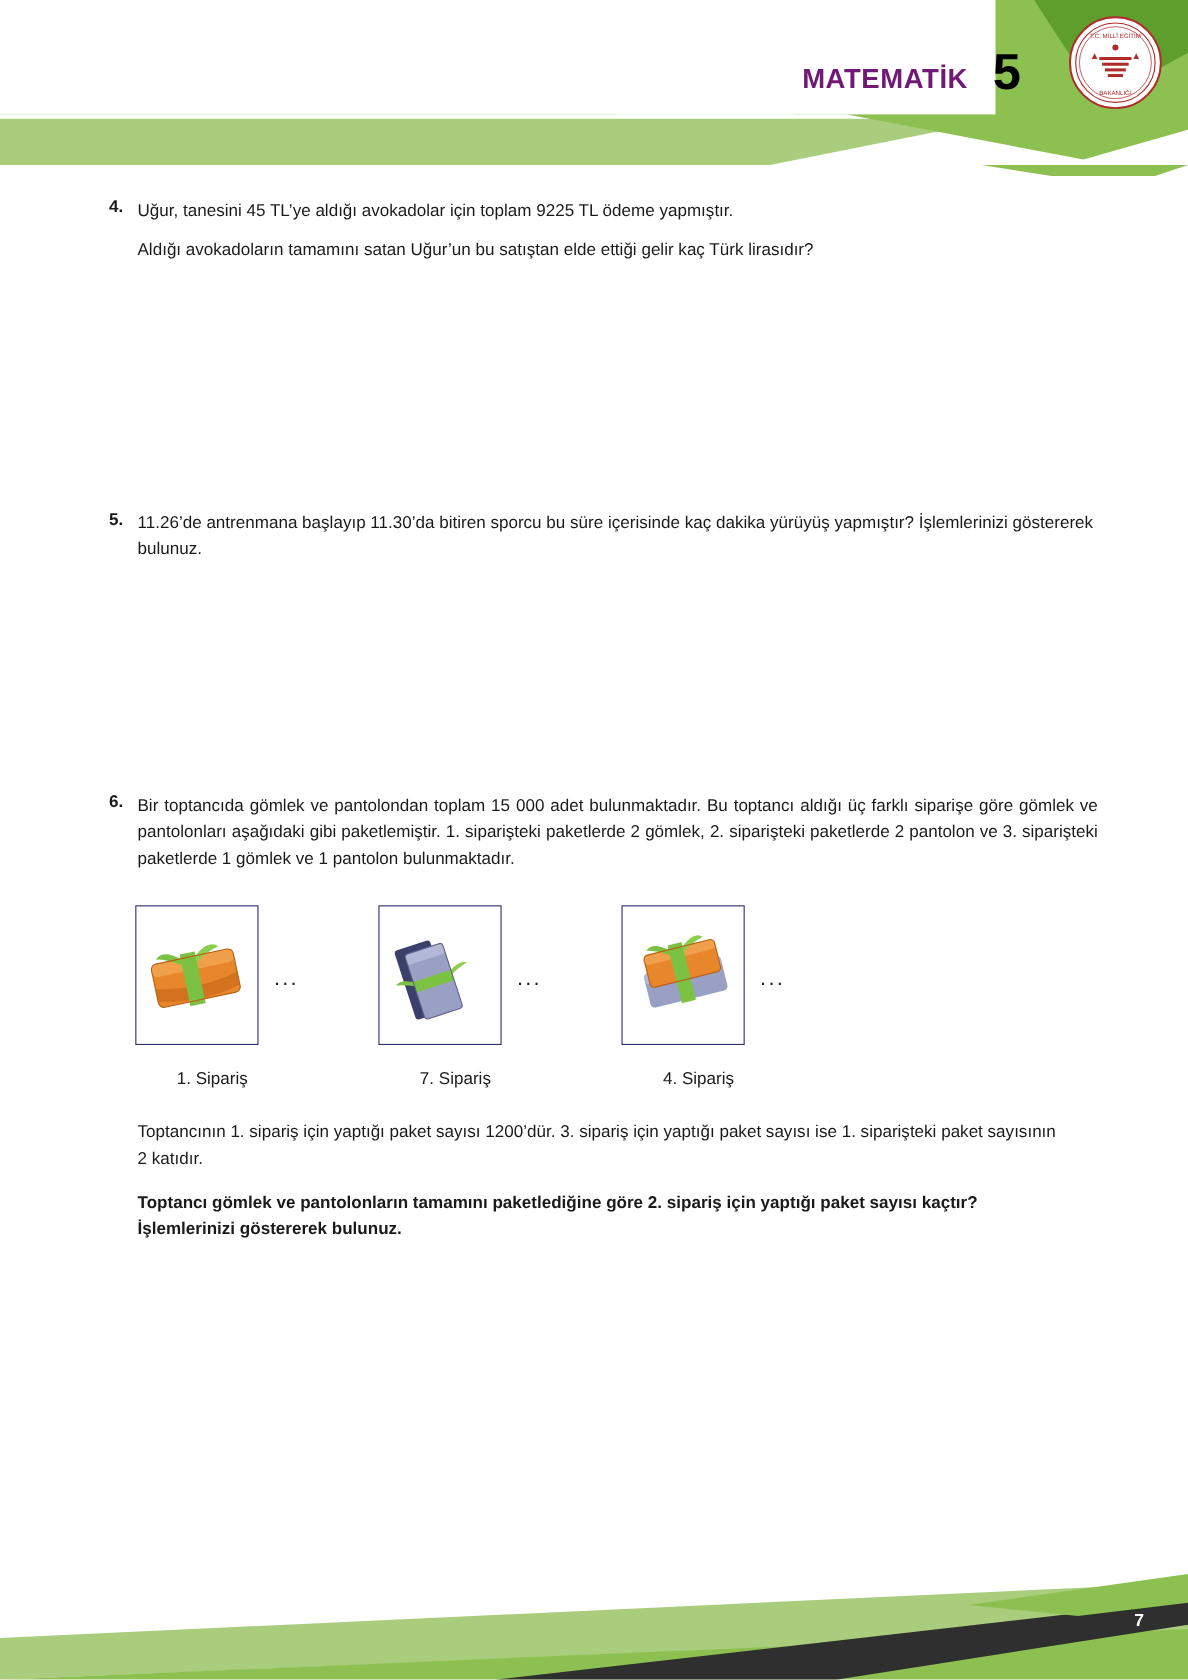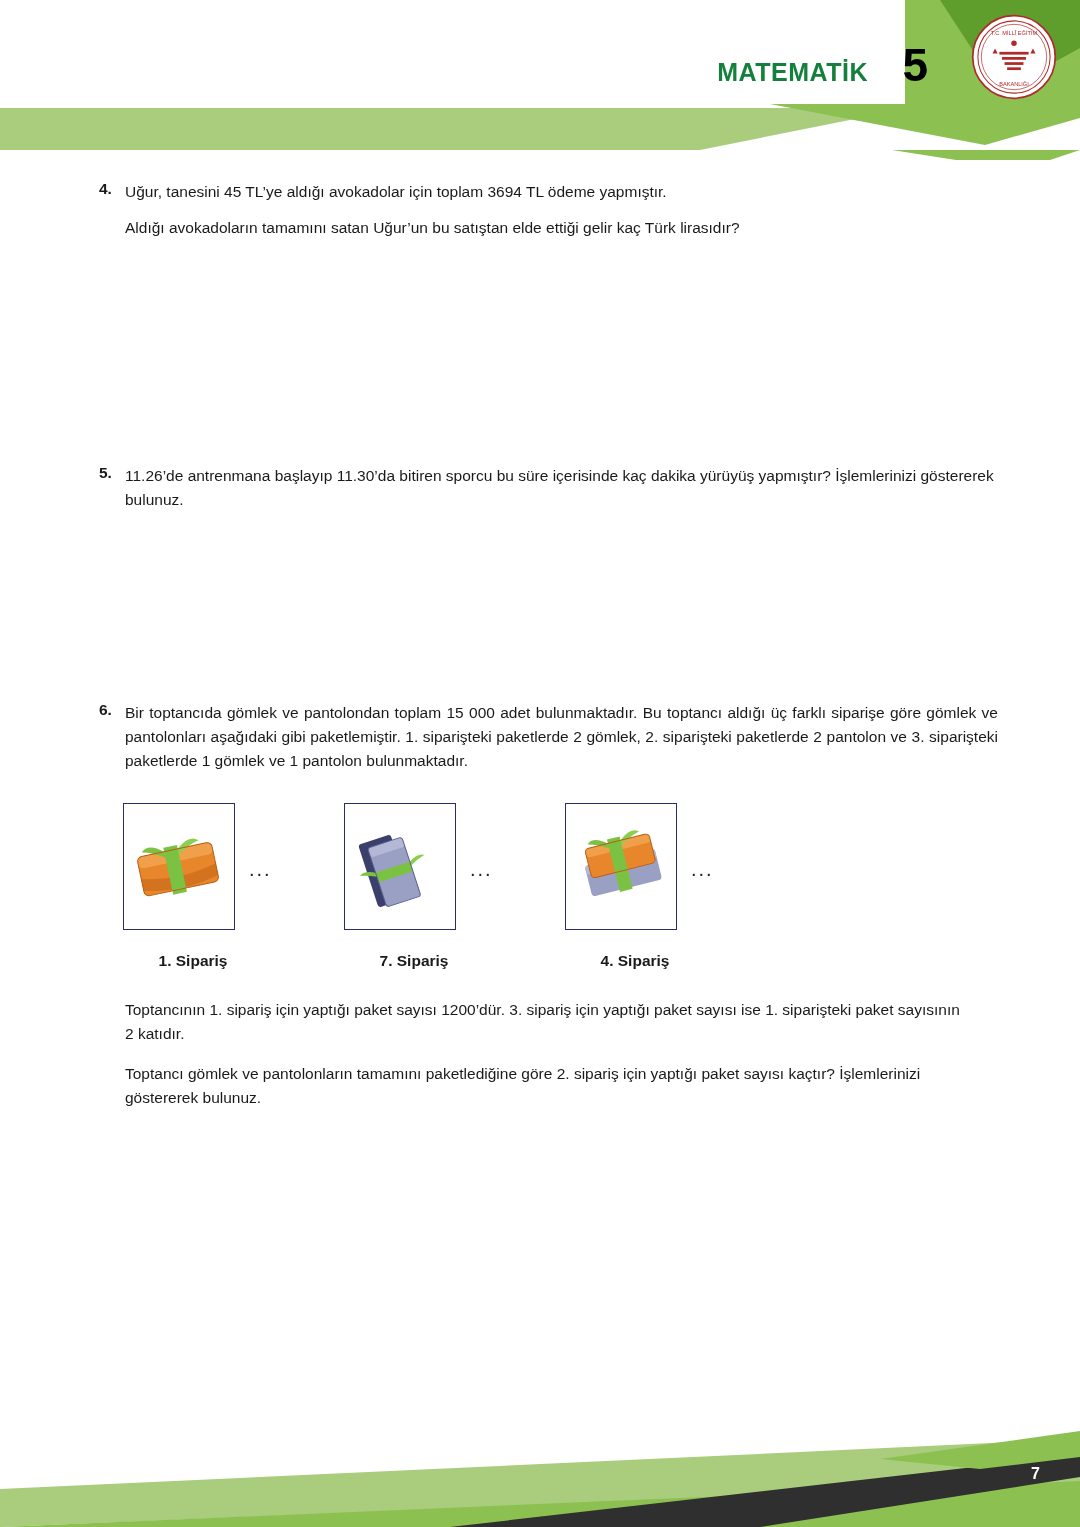--- a/index.html
+++ b/index.html
@@ -21,26 +21,26 @@
     position: absolute;
     top: 0; left: 0;
     width: 1080px;
     height: 160px;
     overflow: hidden;
   }
   .header-svg { position: absolute; top: 0; left: 0; }
 
   .header-title {
     position: absolute;
-    right: 212px;
+    right: 200px;
     top: 58px;
     font-size: 25px;
     font-weight: bold;
     letter-spacing: 0.5px;
-    color: #15803d;
+    color: #701a75;
   }
   .header-number {
     position: absolute;
     right: 152px;
     top: 42px;
     font-size: 46px;
     font-weight: bold;
     color: #000;
     line-height: 1;
   }
@@ -121,34 +121,33 @@
     font-size: 20px;
     letter-spacing: 2px;
     color: #222;
     margin-left: 14px;
     margin-top: 6px;
   }
   .fig-caption {
     margin-top: 22px;
     font-size: 15.5px;
     width: 140px;
-    font-weight: bold;
   }
 
   .after-figs {
     padding-left: 125px;
     padding-right: 112px;
     margin-top: 28px;
   }
   .after-figs p {
     font-size: 15.5px;
     line-height: 1.55;
     margin: 0 0 6px 0;
   }
-  .after-figs p.bold { font-weight: normal; margin-top: 16px; }
+  .after-figs p.bold { font-weight: bold; margin-top: 16px; }
 
   
   .footer {
     position: absolute;
     bottom: 0; left: 0;
     width: 1080px;
     height: 110px;
     overflow: hidden;
   }
   .page-num {
@@ -193,40 +192,40 @@
       <polygon points="72,40 75,46 69,46"></polygon>
     </g>
   </svg>
 </div>
 
 <div class="content">
 
   <div class="question" style="margin-top:20px;">
     <div class="q-num">4.</div>
     <div class="q-body">
-      <p class="q-line">Uğur, tanesini 45 TL’ye aldığı avokadolar için toplam 3694 TL ödeme yapmıştır.</p>
+      <p class="q-line">Uğur, tanesini 45 TL’ye aldığı avokadolar için toplam 9225 TL ödeme yapmıştır.</p>
       <p class="q-line bold" style="margin-top:12px;">Aldığı avokadoların tamamını satan Uğur’un bu satıştan elde ettiği gelir kaç Türk lirasıdır?</p>
     </div>
   </div>
 
   <div class="spacer-200"></div>
 
   <div class="question">
     <div class="q-num">5.</div>
     <div class="q-body">
       <p class="q-line bold" style="margin-top:20px;">11.26’de antrenmana başlayıp 11.30’da bitiren sporcu bu süre içerisinde kaç dakika yürüyüş yapmıştır? İşlemlerinizi göstererek bulunuz.</p>
     </div>
   </div>
 
   <div class="spacer-185"></div>
 
   <div class="question">
     <div class="q-num">6.</div>
     <div class="q-body">
-      <p class="q-line" style="text-align:justify;">Bir toptancıda gömlek ve pantolondan toplam 15 000 adet bulunmaktadır. Bu toptancı aldığı üç farklı siparişe göre gömlek ve pantolonları aşağıdaki gibi paketlemiştir. 1. siparişteki paketlerde 2 gömlek, 2. siparişteki paketlerde 2 pantolon ve 3. siparişteki paketlerde 1 gömlek ve 1 pantolon bulunmaktadır.</p>
+      <p class="q-line" style="text-align:justify;margin-top:20px;">Bir toptancıda gömlek ve pantolondan toplam 15 000 adet bulunmaktadır. Bu toptancı aldığı üç farklı siparişe göre gömlek ve pantolonları aşağıdaki gibi paketlemiştir. 1. siparişteki paketlerde 2 gömlek, 2. siparişteki paketlerde 2 pantolon ve 3. siparişteki paketlerde 1 gömlek ve 1 pantolon bulunmaktadır.</p>
     </div>
   </div>
 
   <div class="figures">
 
     <div class="fig-col">
       <div class="fig-wrap">
         <div class="fig-box">
           <svg width="110" height="95" viewBox="0 0 110 95">
             <g transform="rotate(-12 55 50)">

